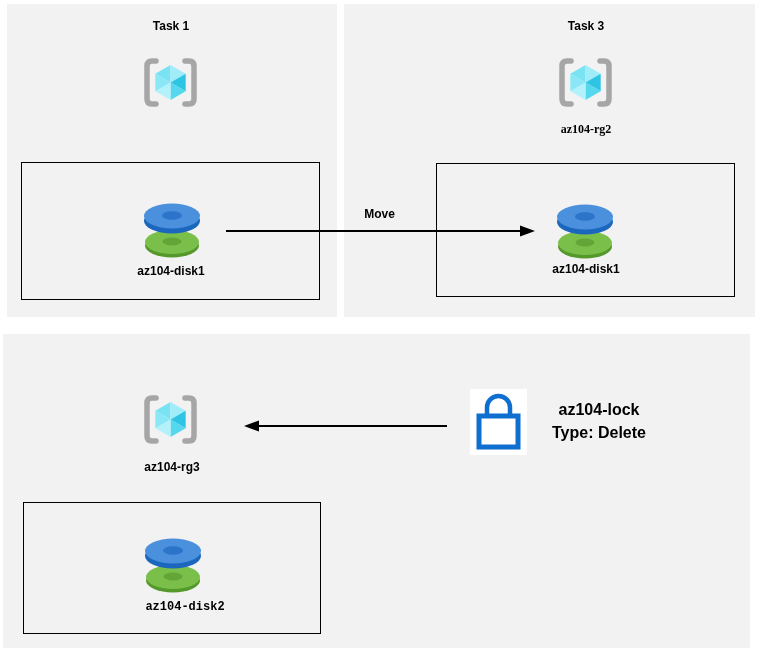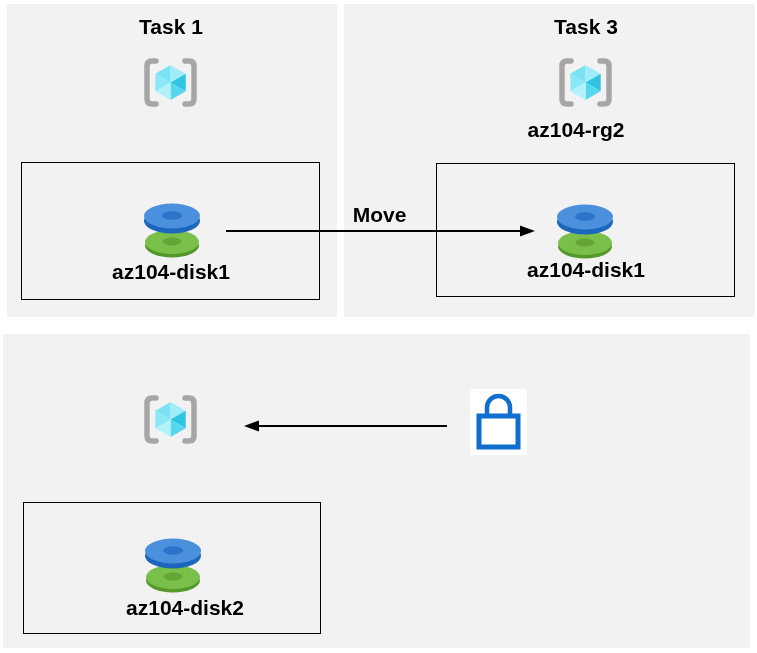--- a/index.html
+++ b/index.html
@@ -3,21 +3,21 @@
 <meta charset="utf-8">
 <style>
   html,body{margin:0;padding:0;background:#ffffff;}
   #canvas{
     position:relative;width:757px;height:653px;background:#ffffff;
     font-family:"Liberation Sans",sans-serif;font-weight:bold;color:#000;
     overflow:hidden;
   }
   .panel{position:absolute;background:#f2f2f2;}
   .abs{position:absolute;}
-  .label{position:absolute;text-align:center;font-size:21px;line-height:19px;}
+  .label{position:absolute;text-align:center;font-size:12px;line-height:19px;}
   .disk-box{
     position:absolute;border:1.6px solid #000;background:transparent;
   }
   .lock-tile{position:absolute;background:#ffffff;}
   .lock-caption{
     position:absolute;text-align:center;font-size:16px;line-height:23px;
   }
   svg{display:block;}
   #arrow-layer{position:absolute;left:0;top:0;pointer-events:none;}
 </style>
@@ -65,21 +65,21 @@
       <path d="M14 5 H10 Q5 5 5 10 V43 Q5 48 10 48 H14" fill="none" stroke="#a6a6a6" stroke-width="5.5" stroke-linecap="round"></path>
       <path d="M43 5 H47 Q52 5 52 10 V43 Q52 48 47 48 H43" fill="none" stroke="#a6a6a6" stroke-width="5.5" stroke-linecap="round"></path>
       <polygon points="28.5,9 13.3,17.75 28.5,26.5" fill="#79e3f4"></polygon>
       <polygon points="28.5,9 43.7,17.75 28.5,26.5" fill="#9eedf9"></polygon>
       <polygon points="43.7,17.75 43.7,35.25 28.5,26.5" fill="#2ec4e4"></polygon>
       <polygon points="43.7,35.25 28.5,44 28.5,26.5" fill="#55d7ee"></polygon>
       <polygon points="28.5,44 13.3,35.25 28.5,26.5" fill="#b4f2fb"></polygon>
       <polygon points="13.3,35.25 13.3,17.75 28.5,26.5" fill="#8ae8f6"></polygon>
     </svg>
   </div>
-  <div class="label" style="left:426px;top:120px;width:300px;">az104-rg2</div>
+  <div class="label" style="left:436px;top:120px;width:300px;font-family:Liberation Serif, serif;">az104-rg2</div>
 
   <div class="disk-box" style="left:436px;top:163px;width:297px;height:132px;"></div>
   <div class="abs" style="left:556px;top:203px;">
     <svg width="58" height="56" viewBox="0 0 58 56">
       <ellipse cx="29" cy="43.5" rx="27" ry="12" fill="#55992c"></ellipse>
       <ellipse cx="29" cy="40" rx="27" ry="12" fill="#7abf49"></ellipse>
       <ellipse cx="29" cy="39.5" rx="9.5" ry="4" fill="#63a637"></ellipse>
       <ellipse cx="29" cy="19" rx="28" ry="12.5" fill="#1b67bd"></ellipse>
       <ellipse cx="29" cy="14" rx="28" ry="12.5" fill="#4a90dd"></ellipse>
       <ellipse cx="29" cy="13.5" rx="10" ry="4.3" fill="#2b74c9"></ellipse>
@@ -95,39 +95,44 @@
       <path d="M14 5 H10 Q5 5 5 10 V43 Q5 48 10 48 H14" fill="none" stroke="#a6a6a6" stroke-width="5.5" stroke-linecap="round"></path>
       <path d="M43 5 H47 Q52 5 52 10 V43 Q52 48 47 48 H43" fill="none" stroke="#a6a6a6" stroke-width="5.5" stroke-linecap="round"></path>
       <polygon points="28.5,9 13.3,17.75 28.5,26.5" fill="#79e3f4"></polygon>
       <polygon points="28.5,9 43.7,17.75 28.5,26.5" fill="#9eedf9"></polygon>
       <polygon points="43.7,17.75 43.7,35.25 28.5,26.5" fill="#2ec4e4"></polygon>
       <polygon points="43.7,35.25 28.5,44 28.5,26.5" fill="#55d7ee"></polygon>
       <polygon points="28.5,44 13.3,35.25 28.5,26.5" fill="#b4f2fb"></polygon>
       <polygon points="13.3,35.25 13.3,17.75 28.5,26.5" fill="#8ae8f6"></polygon>
     </svg>
   </div>
+  <div class="label" style="left:22px;top:458px;width:300px;">az104-rg3</div>
 
   <div class="disk-box" style="left:23px;top:502px;width:296px;height:130px;"></div>
   <div class="abs" style="left:144px;top:537px;">
     <svg width="58" height="56" viewBox="0 0 58 56">
       <ellipse cx="29" cy="43.5" rx="27" ry="12" fill="#55992c"></ellipse>
       <ellipse cx="29" cy="40" rx="27" ry="12" fill="#7abf49"></ellipse>
       <ellipse cx="29" cy="39.5" rx="9.5" ry="4" fill="#63a637"></ellipse>
       <ellipse cx="29" cy="19" rx="28" ry="12.5" fill="#1b67bd"></ellipse>
       <ellipse cx="29" cy="14" rx="28" ry="12.5" fill="#4a90dd"></ellipse>
       <ellipse cx="29" cy="13.5" rx="10" ry="4.3" fill="#2b74c9"></ellipse>
     </svg>
   </div>
-  <div class="label" style="left:23px;top:598px;width:324px;">az104-disk2</div>
+  <div class="label" style="left:23px;top:598px;width:324px;font-family:Liberation Mono, monospace;">az104-disk2</div>
 
   <div class="lock-tile" style="left:470px;top:389px;width:57px;height:66px;">
     <svg width="57" height="66" viewBox="0 0 57 66">
       <path d="M17 28 L17 18.5 A11.5 11.5 0 0 1 40 18.5 L40 28" fill="none" stroke="#0f6fd0" stroke-width="4.5"></path>
       <rect x="9" y="27" width="39" height="31" fill="#ffffff" stroke="#0f6fd0" stroke-width="5"></rect>
     </svg>
+  </div>
+  <div class="lock-caption" style="left:538px;top:398px;width:122px;">
+    <div>az104-lock</div>
+    <div>Type: Delete</div>
   </div>
 
   <div class="label" style="left:352px;top:205px;width:55px;text-align:center;">Move</div>
 
   <svg id="arrow-layer" width="757" height="653" viewBox="0 0 757 653">
     <g>
       <line x1="226" y1="231" x2="521" y2="231" stroke="#000" stroke-width="1.8"></line>
       <polygon points="520,225.5 520,236.5 535,231" fill="#000"></polygon>
     </g>
     <g>

